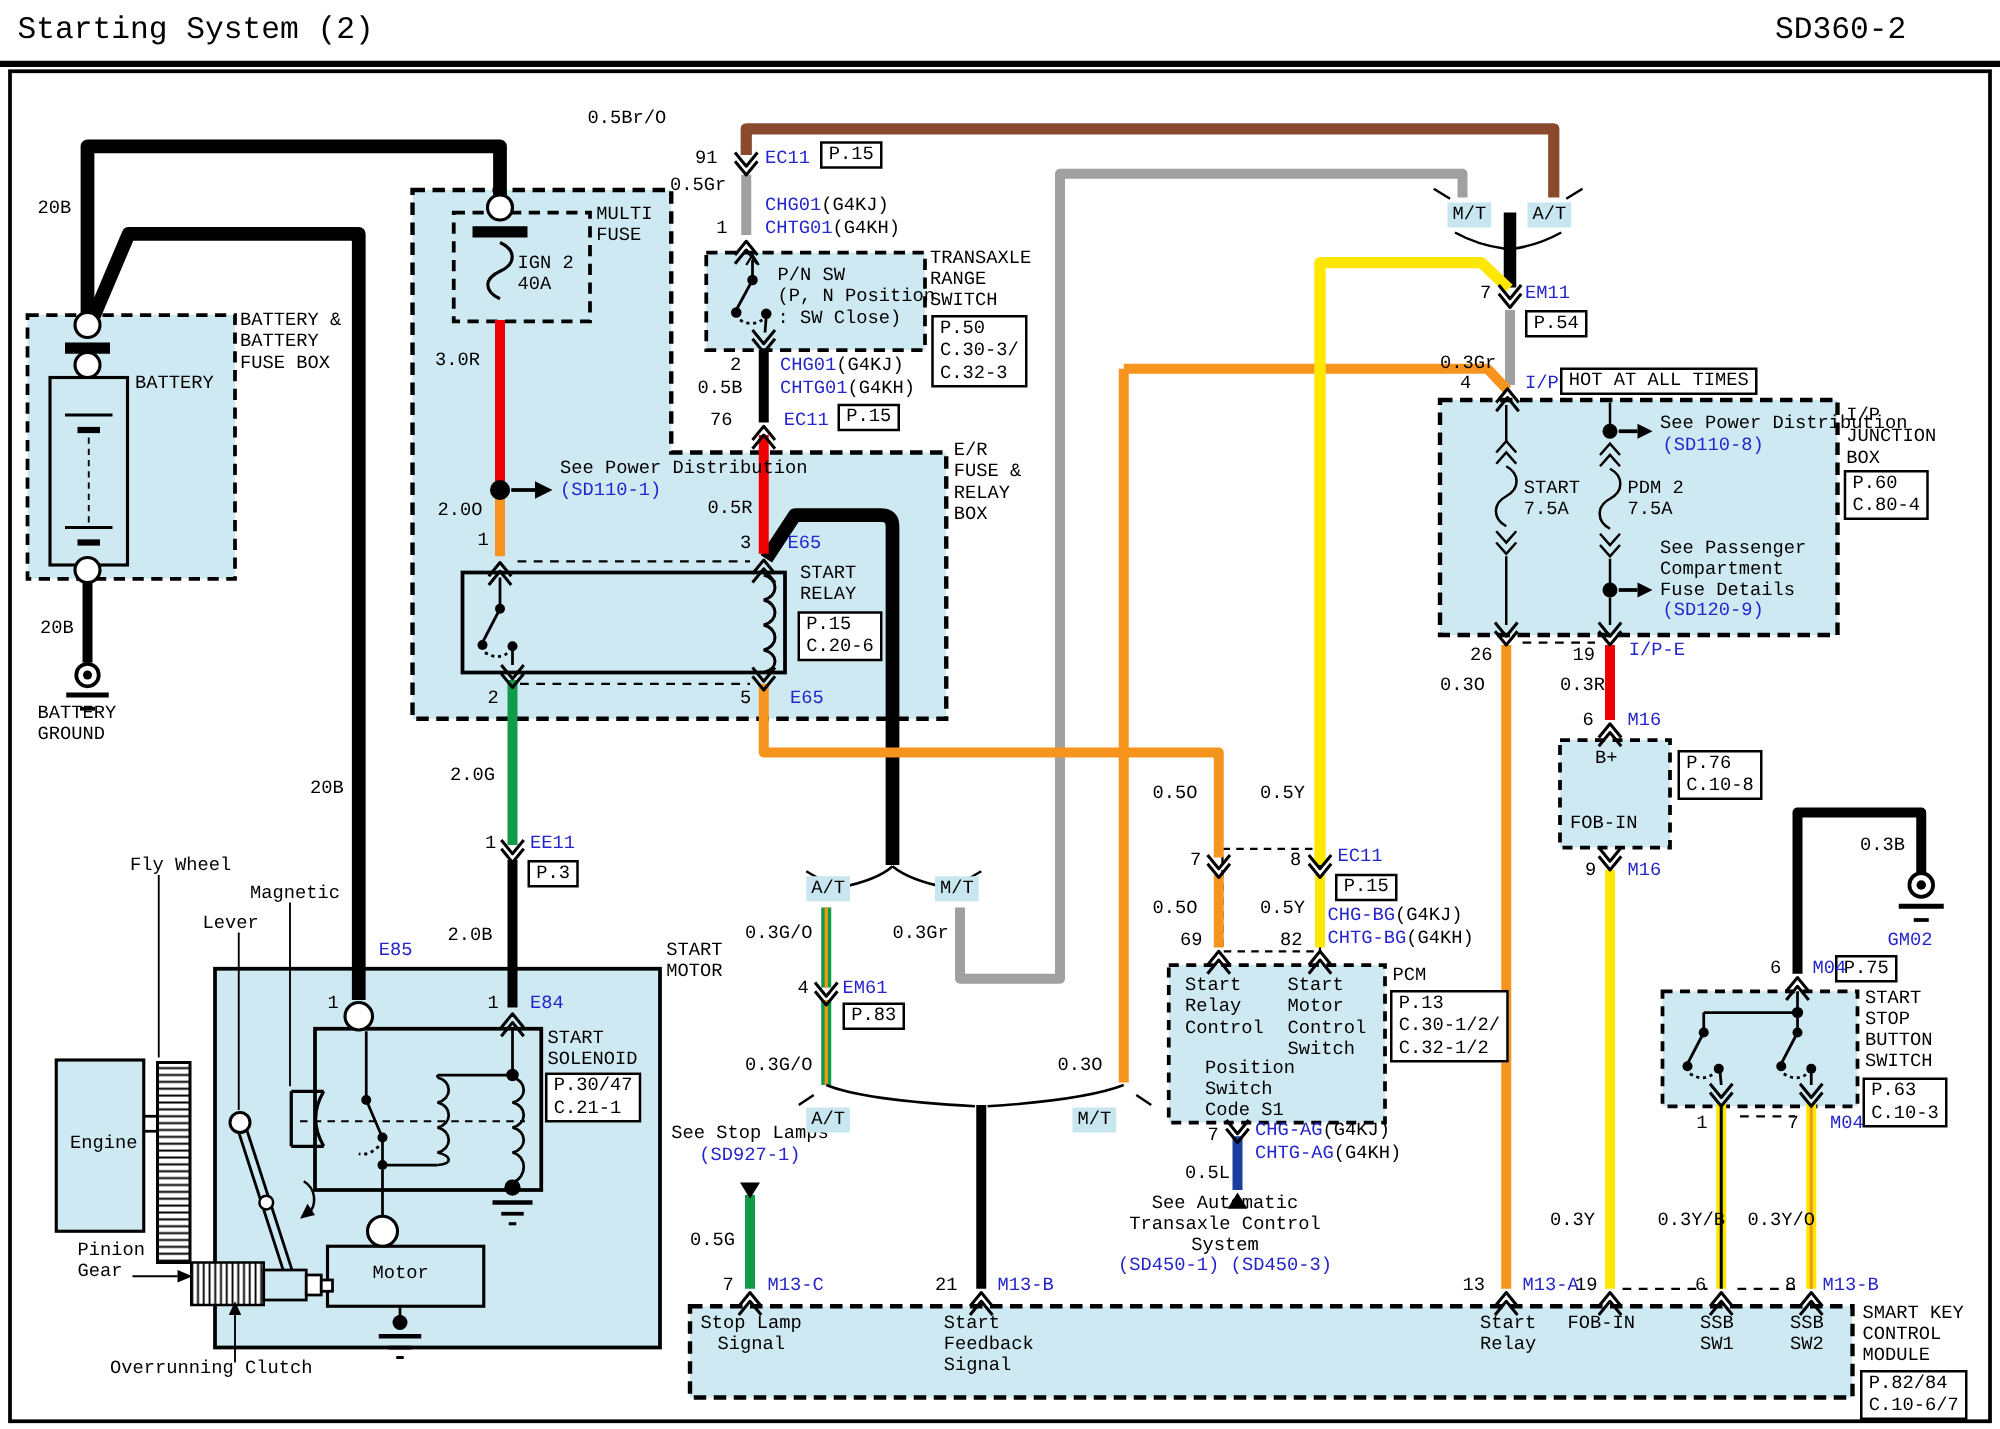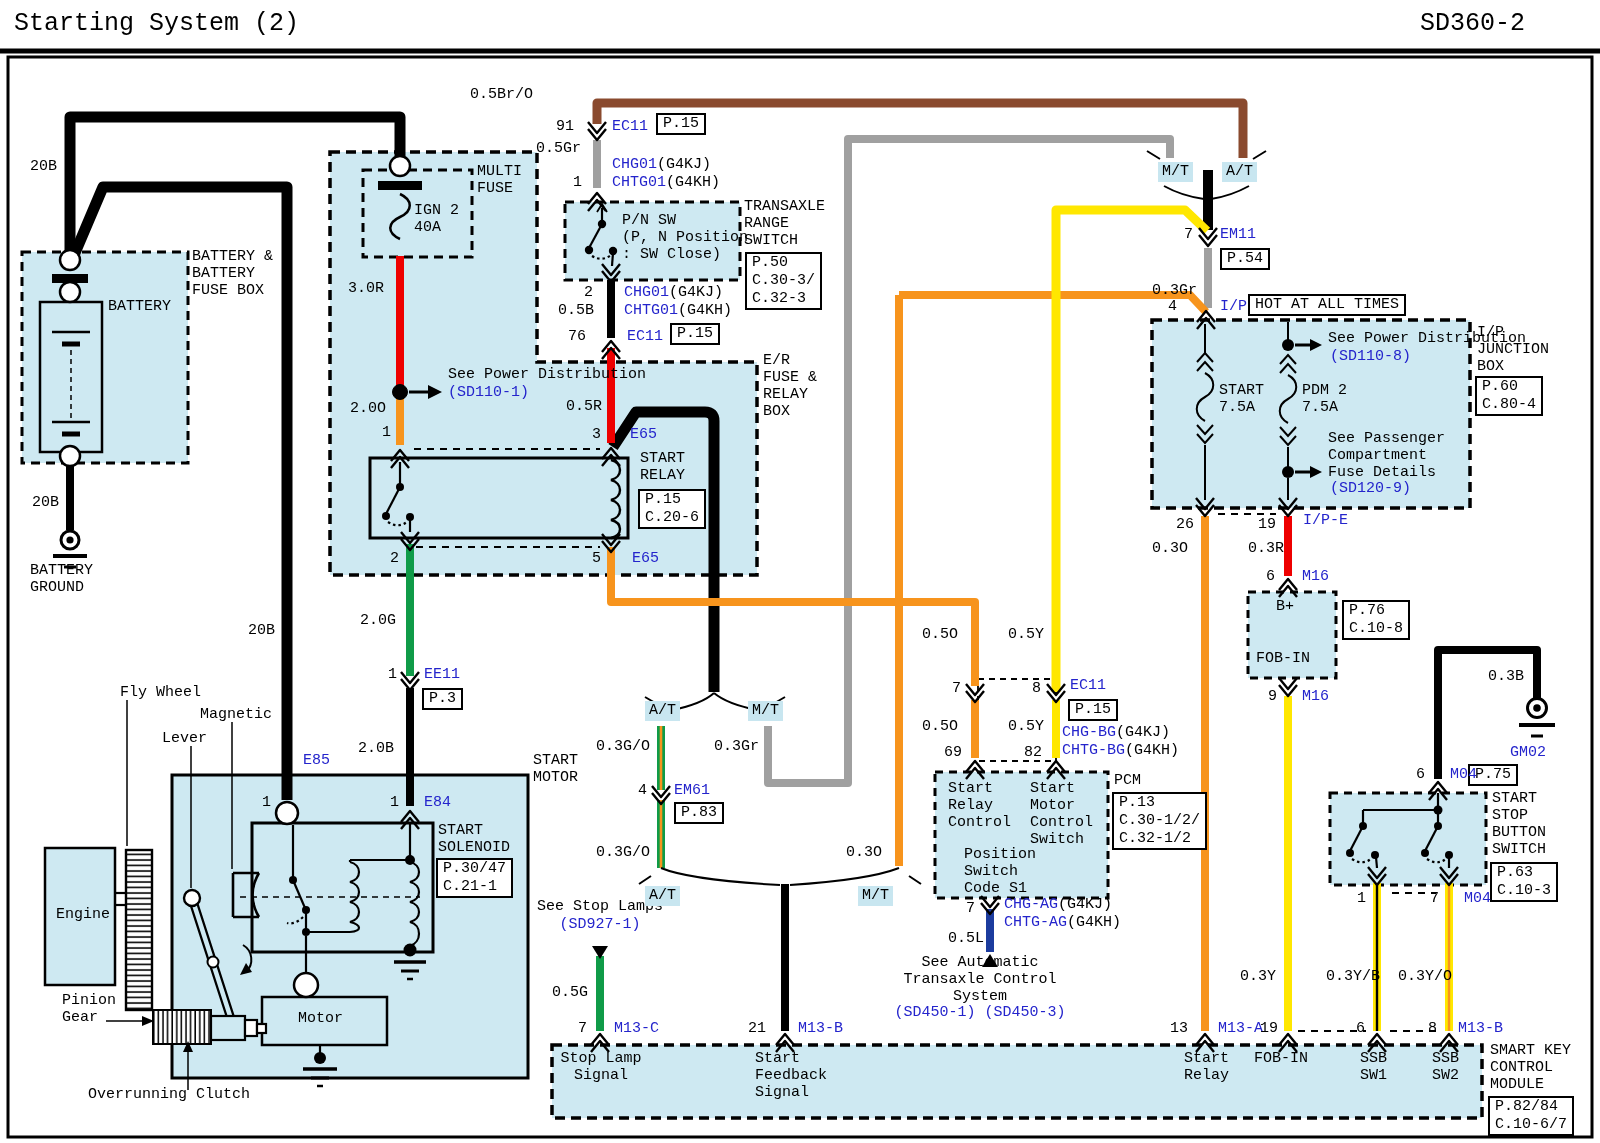--- a/index.html
+++ b/index.html
@@ -494,21 +494,21 @@
 <div class="t c" style="left:535px;top:898px;width:130px">See Stop Lamps</div>
 <div class="t u c" style="left:550px;top:916px;width:100px">(SD927-1)</div>
 <div class="t" style="left:552px;top:984px">0.5G</div>
 
 <div class="t" style="left:533px;top:752px">START
 MOTOR</div>
 <div class="t" style="left:438px;top:822px">START
 SOLENOID</div>
 <div class="t bx" style="left:436px;top:858px">P.30/47
 C.21-1</div>
-<div class="t" style="left:120px;top:684px">Fly Wheel</div>
+<div class="t" style="left:104px;top:684px">Fly Wheel</div>
 <div class="t" style="left:200px;top:706px">Magnetic</div>
 <div class="t" style="left:162px;top:730px">Lever</div>
 <div class="t" style="left:56px;top:906px">Engine</div>
 <div class="t" style="left:298px;top:1010px">Motor</div>
 <div class="t" style="left:62px;top:992px">Pinion
 Gear</div>
 <div class="t" style="left:88px;top:1086px">Overrunning Clutch</div>
 
 <div class="t" style="left:578px;top:1020px">7</div>
 <div class="t u" style="left:614px;top:1020px">M13-C</div>

